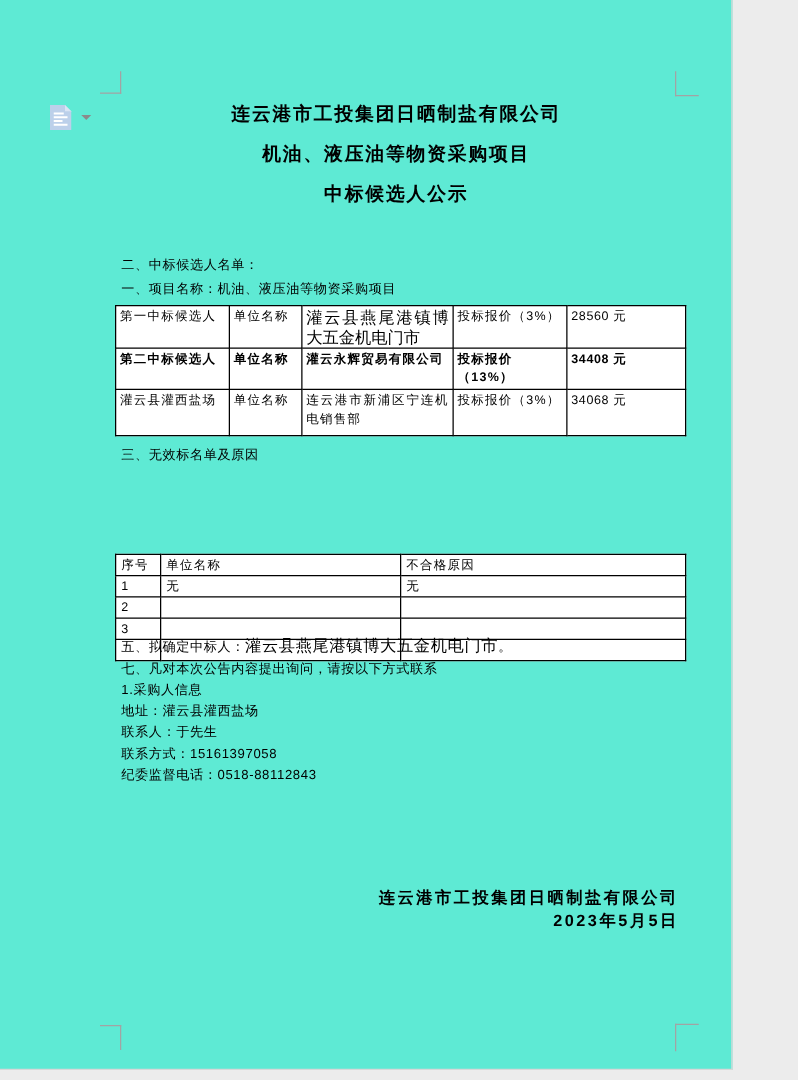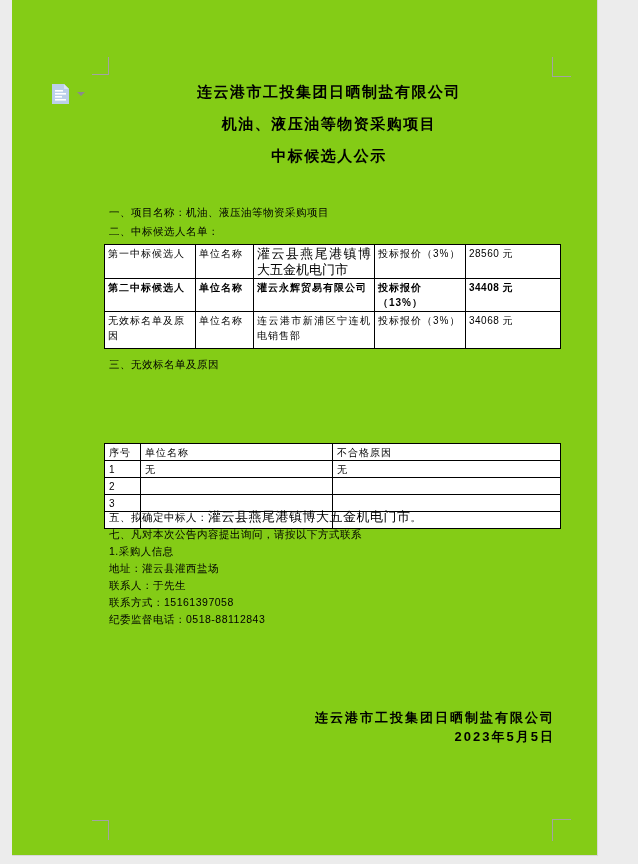--- a/index.html
+++ b/index.html
@@ -5,23 +5,23 @@
   * { margin:0; padding:0; box-sizing:border-box; }
   html,body { width:638px; height:864px; }
   body {
     background:#ececec;
     font-family:"Liberation Sans","DejaVu Sans",sans-serif;
     color:#000;
     position:relative;
     overflow:hidden;
   }
   .page {
-    position:absolute; left:12px; top:0;
+    position:absolute; left:0; top:0;
     width:586px; height:856px;
-    background:#84cc16;
+    background:#5eead4;
     border-right:1px solid #d8d8d8;
     border-bottom:1px solid #d8d8d8;
   }
   
   .crop { position:absolute; }
   .crop-tl { left:80px; top:57px; width:17px; height:18px;
              border-right:1px solid #a3a3a3; border-bottom:1px solid #a3a3a3; }
   .crop-tr { left:540px; top:57px; width:19px; height:20px;
              border-left:1px solid #a3a3a3; border-bottom:1px solid #a3a3a3; }
   .crop-bl { left:80px; top:820px; width:17px; height:20px;
@@ -94,42 +94,42 @@
     <span class="dropdown-arrow"></span>
   </div>
 
   <div class="title-block">
     <div class="title-line">连云港市工投集团日晒制盐有限公司</div>
     <div class="title-line">机油、液压油等物资采购项目</div>
     <div class="title-line">中标候选人公示</div>
   </div>
 
   <div class="block-s12">
+    <div class="para">二、中标候选人名单：</div>
     <div class="para">一、项目名称：机油、液压油等物资采购项目</div>
-    <div class="para">二、中标候选人名单：</div>
   </div>
 
   <table class="t1">
     <tbody>
         <tr style="height:32px;">
       <td class="c1">第一中标候选人</td>
       <td class="c2">单位名称</td>
       <td class="c3 company big-name">灌云县燕尾港镇博大五金机电门市</td>
       <td class="c4">投标报价（3%）</td>
       <td class="c5 amount">28560 元</td>
     </tr>
     <tr style="height:32px;font-weight:bold;">
       <td class="c1">第二中标候选人</td>
       <td class="c2">单位名称</td>
       <td class="c3 company">灌云永辉贸易有限公司</td>
       <td class="c4">投标报价（13%）</td>
       <td class="c5 amount">34408 元</td>
     </tr>
     <tr style="height:37px;">
-      <td class="c1">无效标名单及原因</td>
+      <td class="c1">灌云县灌西盐场</td>
       <td class="c2">单位名称</td>
       <td class="c3 company">连云港市新浦区宁连机电销售部</td>
       <td class="c4">投标报价（3%）</td>
       <td class="c5 amount">34068 元</td>
     </tr>
   </tbody>
     </table>
 
   <div class="label-s3 para">三、无效标名单及原因</div>
 

